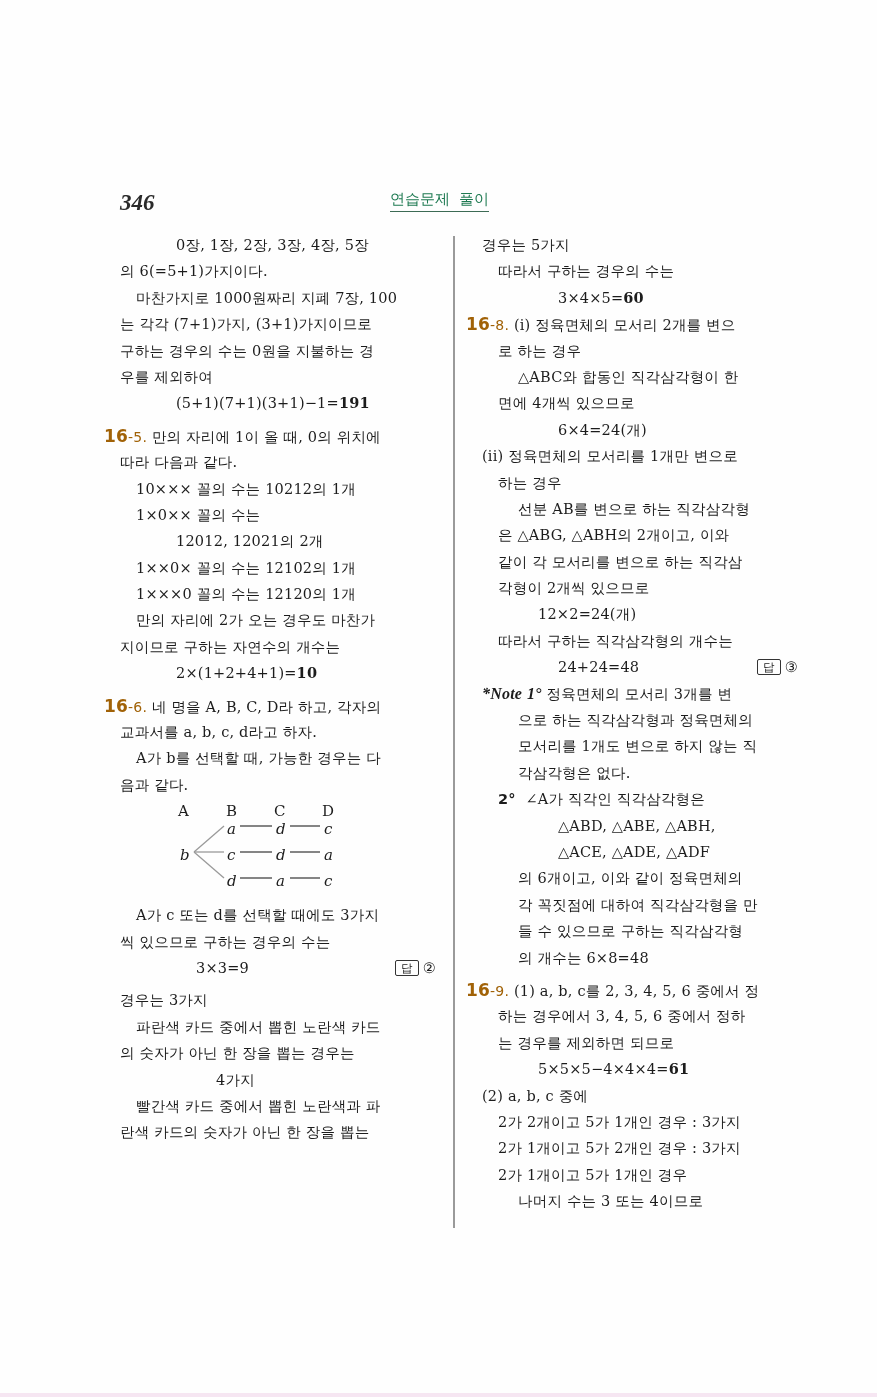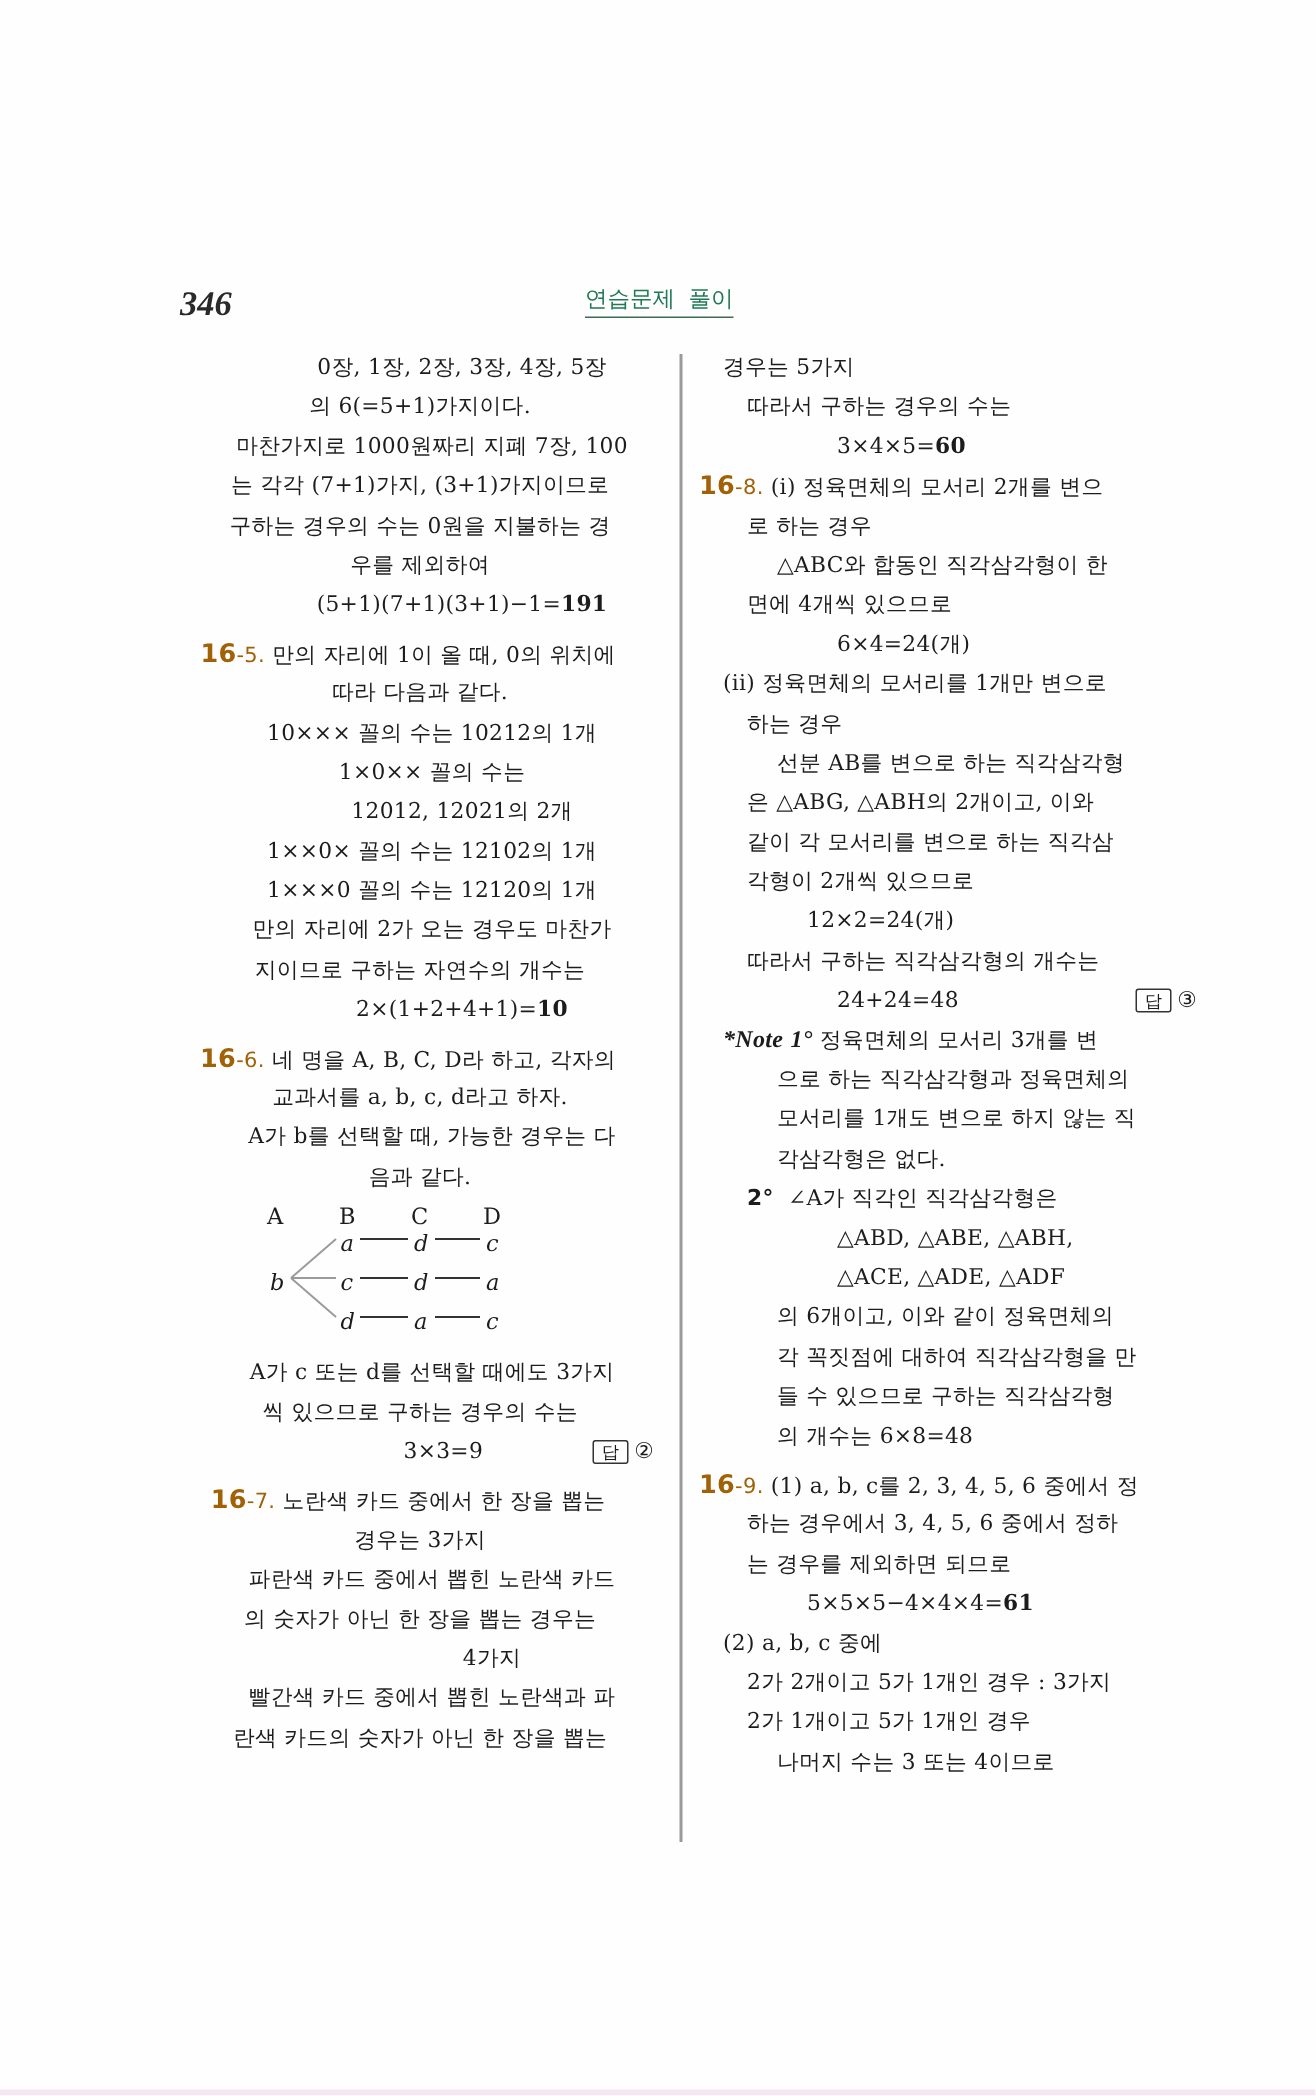--- a/index.html
+++ b/index.html
@@ -11,21 +11,21 @@
   .page-num {
     position: absolute; left: 120px; top: 190px; font-family: "Liberation Serif", serif;
     font-style: italic; font-weight: bold; font-size: 23px; color: #2a2a2a;
   }
   .running-head {
     position: absolute; left: 390px; top: 190px; font-family: Liberation Mono, monospace;
     font-size: 15px; color: #1f7a52; padding-bottom: 2px; border-bottom: 1.5px solid #3d6b55;
   }
   .col-divider { position: absolute; left: 453px; top: 236px; width: 2px; height: 992px; background: #9a9a9a; }
   .col { position: absolute; top: 232px; font-size: 14.5px; line-height: 26.4px; letter-spacing: 0.2px; }
-  .col.left { left: 120px; width: 320px; text-align: center; }
+  .col.left { left: 120px; width: 320px; }
   .col.right { left: 482px; width: 320px; }
   .ln { white-space: nowrap; height: 26.4px; }
   .i1 { padding-left: 16px; }
   .i2 { padding-left: 36px; }
   .i3 { padding-left: 56px; }
   .i4 { padding-left: 76px; }
   .i5 { padding-left: 96px; }
   .hang { margin-left: -16px; }
   .pnum { font-family: "DejaVu Sans", sans-serif; font-weight: bold; color: #a16207; font-size: 17px; }
   .pnum .sub { font-weight: normal; font-size: 14px; }
@@ -118,24 +118,20 @@
   <div class="ln">씩 있으므로 구하는 경우의 수는</div>
   <div class="ln i4">
     <span>3×3=9</span>
     <span class="ans">
         <span class="box">답</span>
         <span>②</span>
       </span>
   </div>
 
   <div class="gap"></div>
-  <div class="ln hang">
-    <span class="pnum"><span>16</span><span class="sub">-7.</span></span>
-    <span>노란색 카드 중에서 한 장을 뽑는</span>
-  </div>
   <div class="ln">경우는   3가지</div>
   <div class="ln i1">파란색 카드 중에서 뽑힌 노란색 카드</div>
   <div class="ln">의 숫자가 아닌 한 장을 뽑는 경우는</div>
   <div class="ln i5">4가지</div>
   <div class="ln i1">빨간색 카드 중에서 뽑힌 노란색과 파</div>
   <div class="ln">란색 카드의 숫자가 아닌 한 장을 뽑는</div>
 </div>
 
 <div class="col right">
   <div class="ln">경우는   5가지</div>
@@ -184,17 +180,18 @@
   <div class="gap"></div>
   <div class="ln hang">
     <span class="pnum"><span>16</span><span class="sub">-9.</span></span>
     <span>(1) a, b, c를 2, 3, 4, 5, 6 중에서 정</span>
   </div>
   <div class="ln i1">하는 경우에서 3, 4, 5, 6 중에서 정하</div>
   <div class="ln i1">는 경우를 제외하면 되므로</div>
   <div class="ln i3"><span>5×5×5−4×4×4=</span><b class="m">61</b></div>
   <div class="ln">(2) a, b, c 중에</div>
   <div class="ln i1">2가 2개이고 5가 1개인 경우 : 3가지</div>
+  <div class="ln i1">2가 1개이고 5가 2개인 경우 : 3가지</div>
   <div class="ln i1">2가 1개이고 5가 1개인 경우</div>
   <div class="ln i2">나머지 수는 3 또는 4이므로</div>
 </div>
 
 <div class="bottom-strip"></div>
 
 </body></html>

